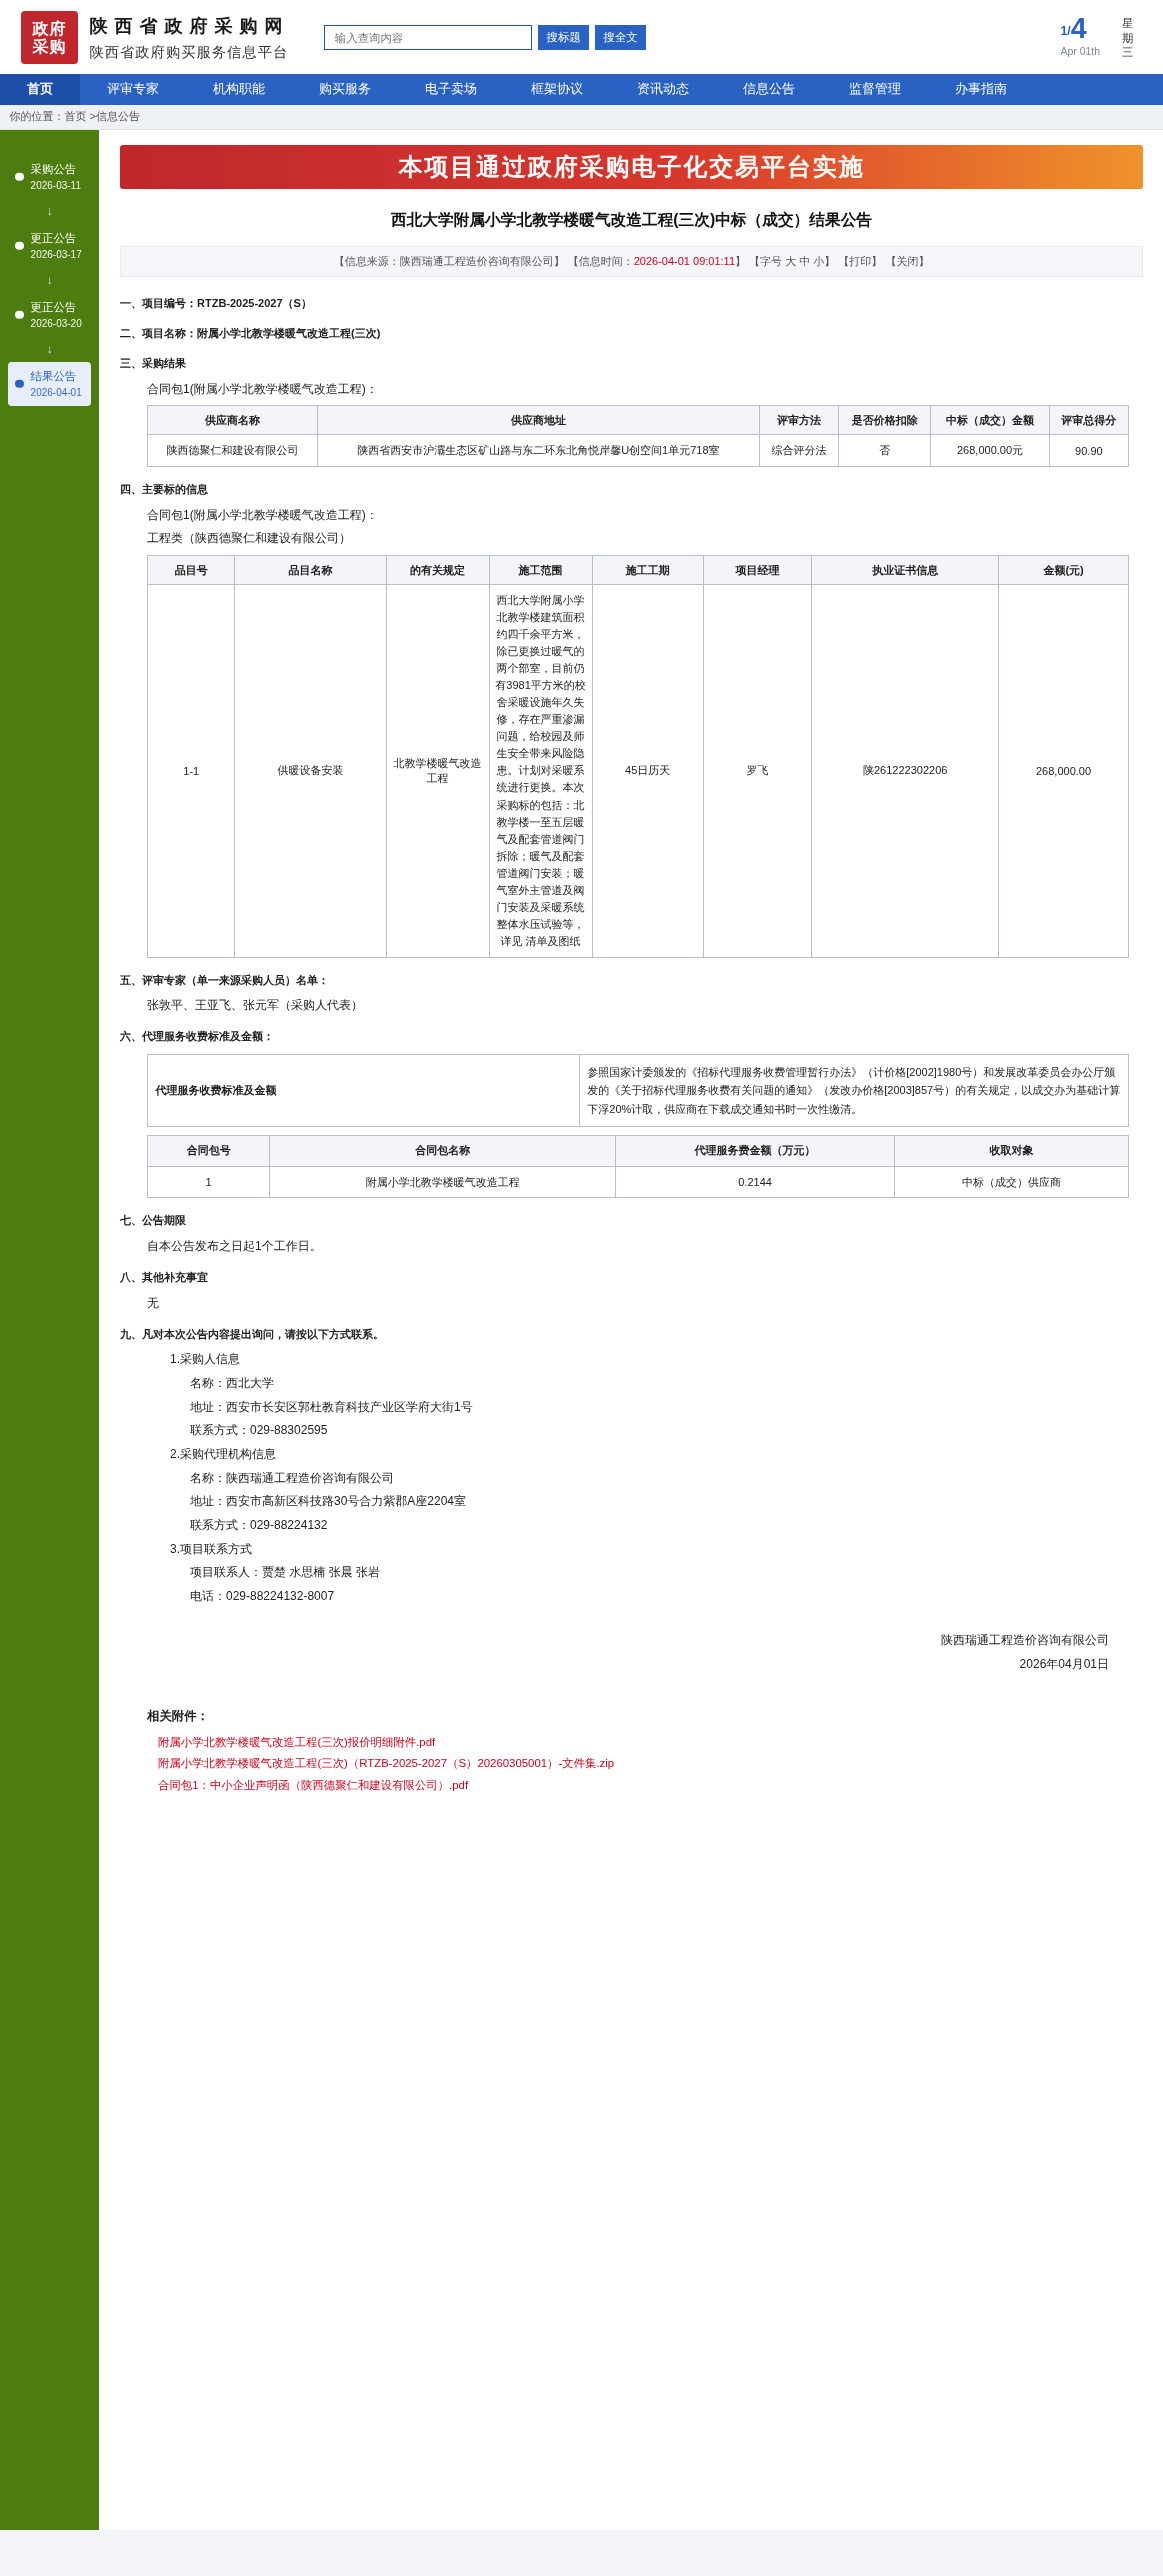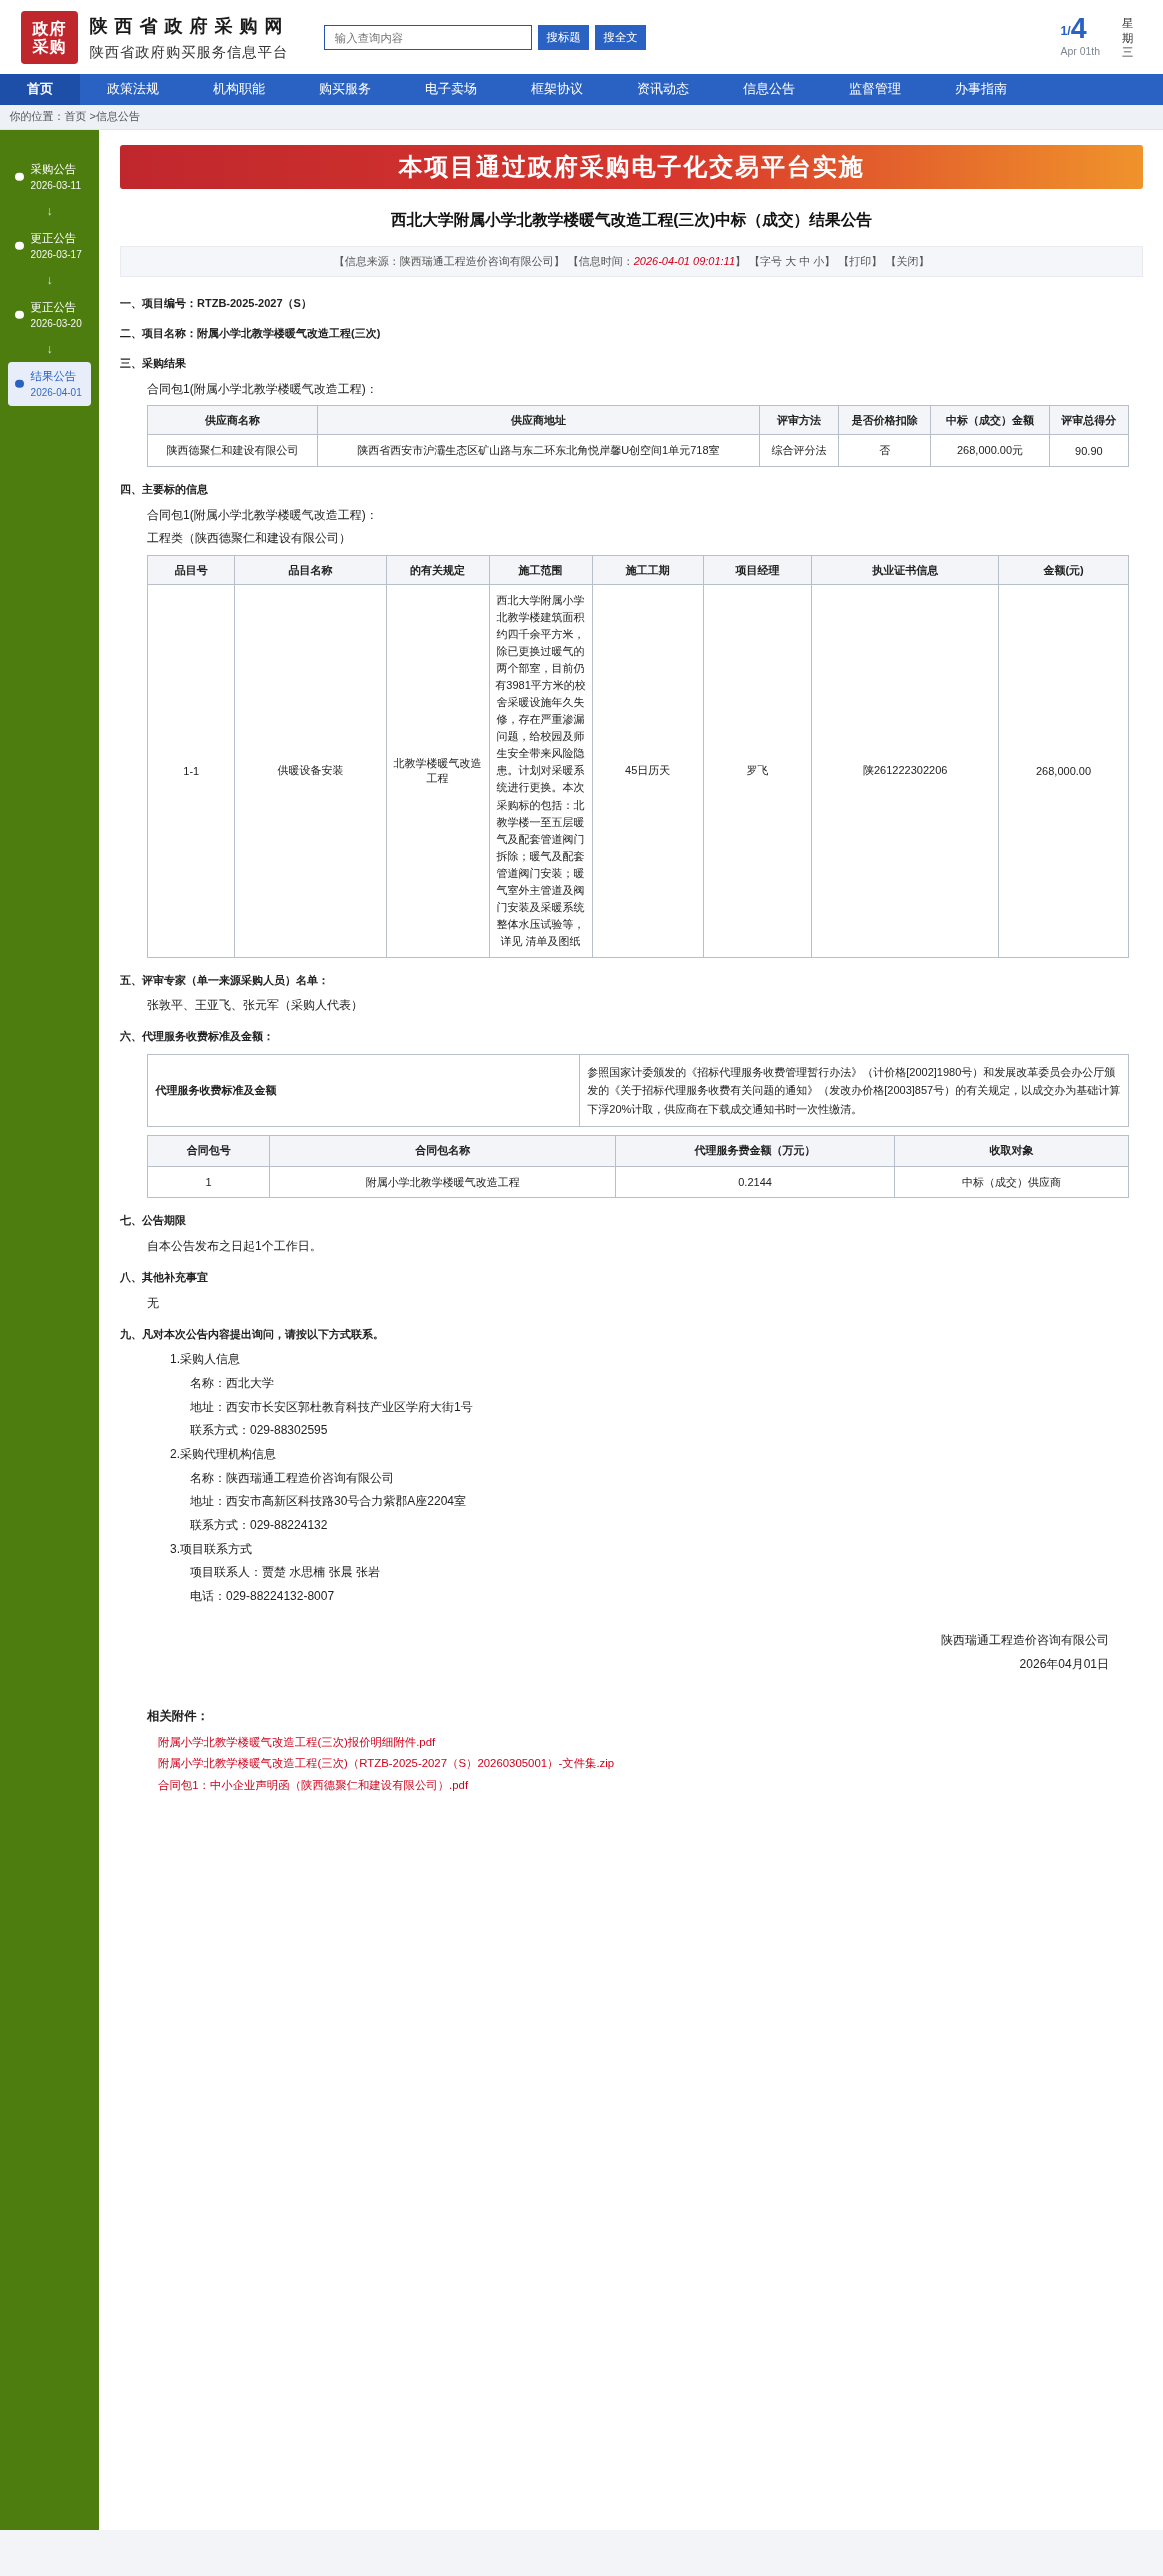--- a/index.html
+++ b/index.html
@@ -79,21 +79,21 @@
     color:#fff;display:flex;align-items:center;justify-content:center;
     font-size:24px;font-weight:bold;letter-spacing:1.9px;
   }
 
   h1.doc-title { font-size:15.7px; text-align:center; margin:3.8px 0 15.2px 0; font-weight:bold; color:#111;}
 
   .meta-bar {
     background:#f4f6f9;border:1px solid #e8ebf0;padding:6.7px 0;text-align:center;
     font-size:11px;color:#555;margin-bottom:19px;
   }
-  .meta-bar .red { color:#d0021b;font-style:italic; }
+  .meta-bar .red { color:#d0021b; }
 
   .sec { font-size:11px; font-weight:bold; margin:15.2px 0 9.5px 0; }
   .p { font-size:12px; margin:6.7px 0 6.7px 27px; }
   .p.ind2 { margin-left:50px; }
   .p.ind3 { margin-left:70px; }
 
   table.t { border-collapse:collapse; width:96%; margin:7.6px 0 7.6px 27px; font-size:11px;}
   table.t th, table.t td { border:1px solid #b9bfc8; padding:6.7px 5.7px; text-align:center; vertical-align:middle;}
   table.t th { background:#f3f5f8; font-weight:bold; }
   td.celltext { text-align:left; line-height:1.55; padding:7.6px; }
@@ -140,21 +140,21 @@
       <div class="weekday">
         <div>星</div>
         <div>期</div>
         <div>三</div>
       </div>
     </div>
   </div>
 
   <div class="nav">
     <div class="nav-item active">首页</div>
-    <div class="nav-item">政策法规</div>
+    <div class="nav-item">评审专家</div>
     <div class="nav-item">机构职能</div>
     <div class="nav-item">购买服务</div>
     <div class="nav-item">电子卖场</div>
     <div class="nav-item">框架协议</div>
     <div class="nav-item">资讯动态</div>
     <div class="nav-item">信息公告</div>
     <div class="nav-item">监督管理</div>
     <div class="nav-item">办事指南</div>
   </div>
 

